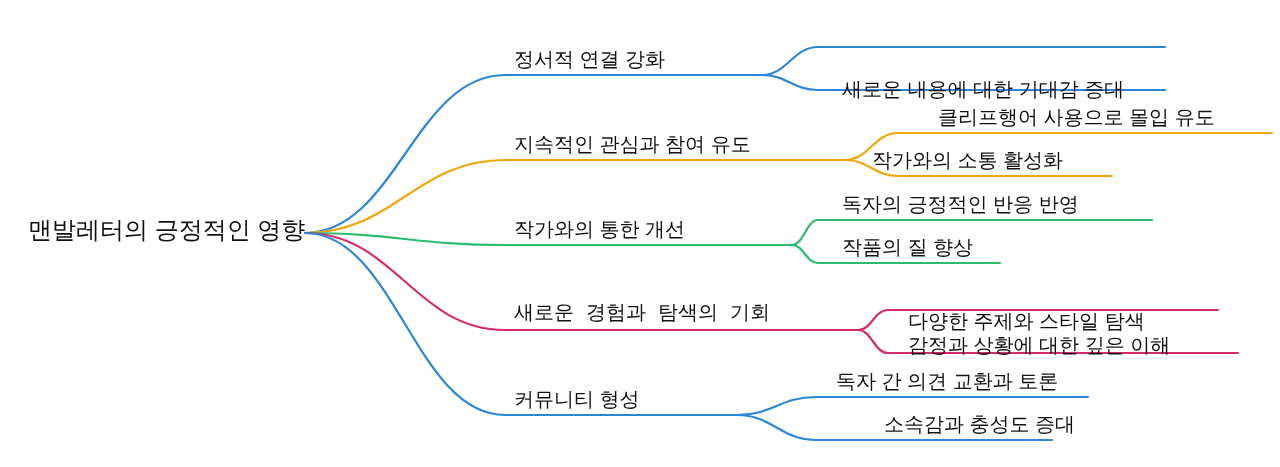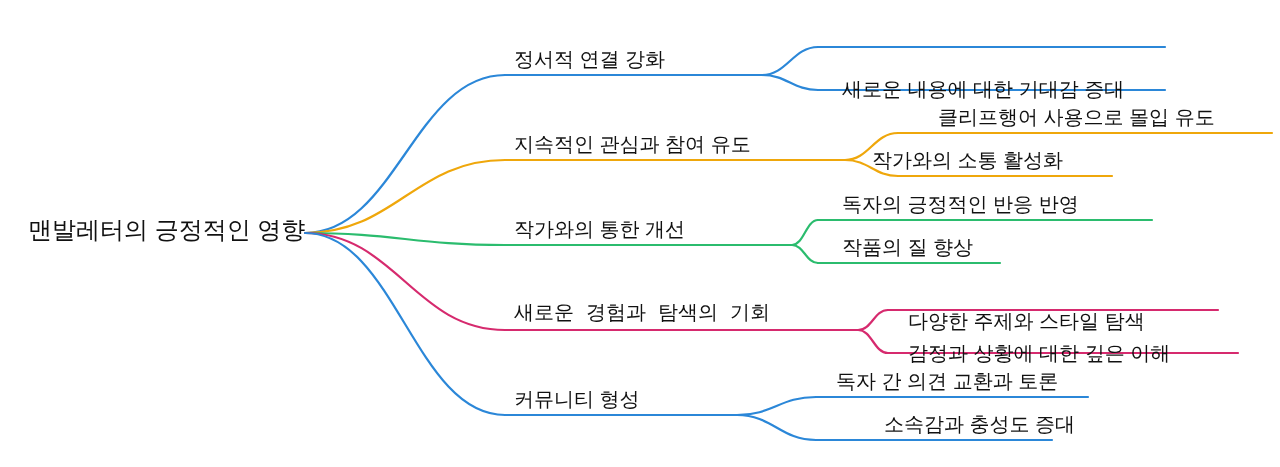--- a/index.html
+++ b/index.html
@@ -90,18 +90,18 @@
 
   <div class="node-label" style="left:842px; top:76px;">새로운 내용에 대한 기대감 증대</div>
 
   <div class="node-label" style="left:938px; top:104px;">클리프행어 사용으로 몰입 유도</div>
   <div class="node-label" style="left:872px; top:147px;text-align:right;">작가와의 소통 활성화</div>
 
   <div class="node-label" style="left:842px; top:191px;">독자의 긍정적인 반응 반영</div>
   <div class="node-label" style="left:842px; top:234px;">작품의 질 향상</div>
 
   <div class="node-label" style="left:908px; top:276px;margin-top:32px;">다양한 주제와 스타일 탐색</div>
-  <div class="node-label" style="left:908px; top:340px;">감정과 상황에 대한 깊은 이해</div>
+  <div class="node-label" style="left:908px; top:332px;">감정과 상황에 대한 깊은 이해</div>
 
   <div class="node-label" style="left:836px; top:368px;text-align:center;">독자 간 의견 교환과 토론</div>
   <div class="node-label" style="left:884px; top:411px;">소속감과 충성도 증대</div>
 
 </div>
 
 </body></html>

